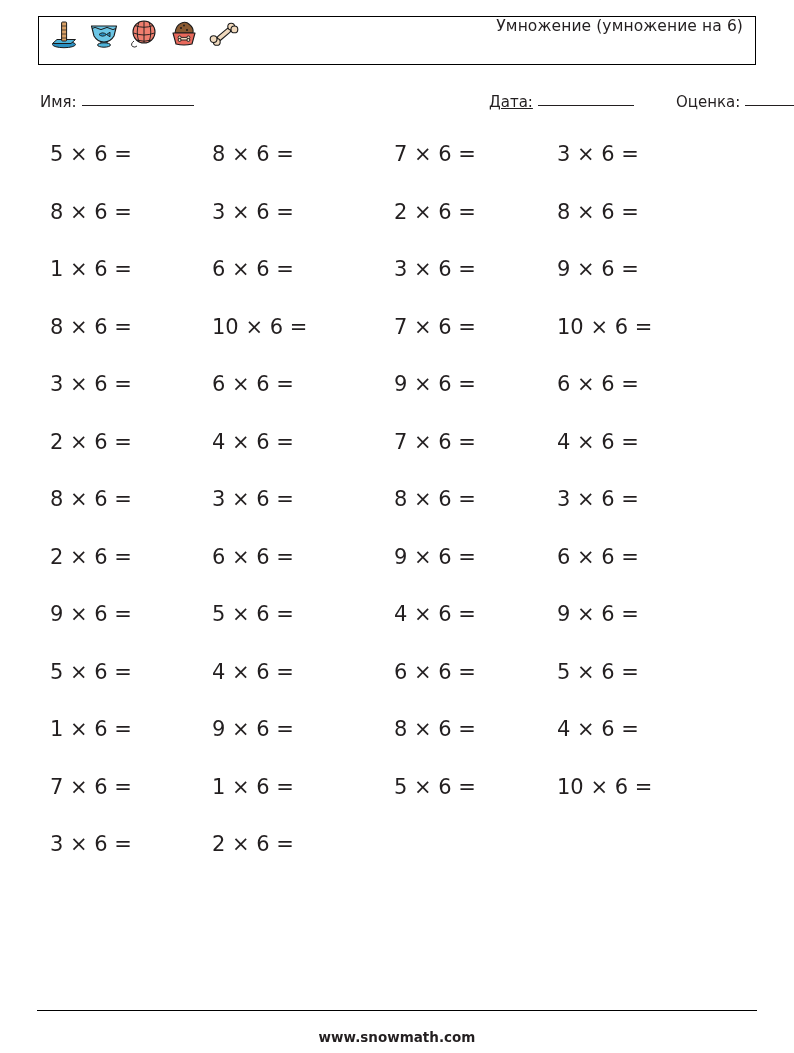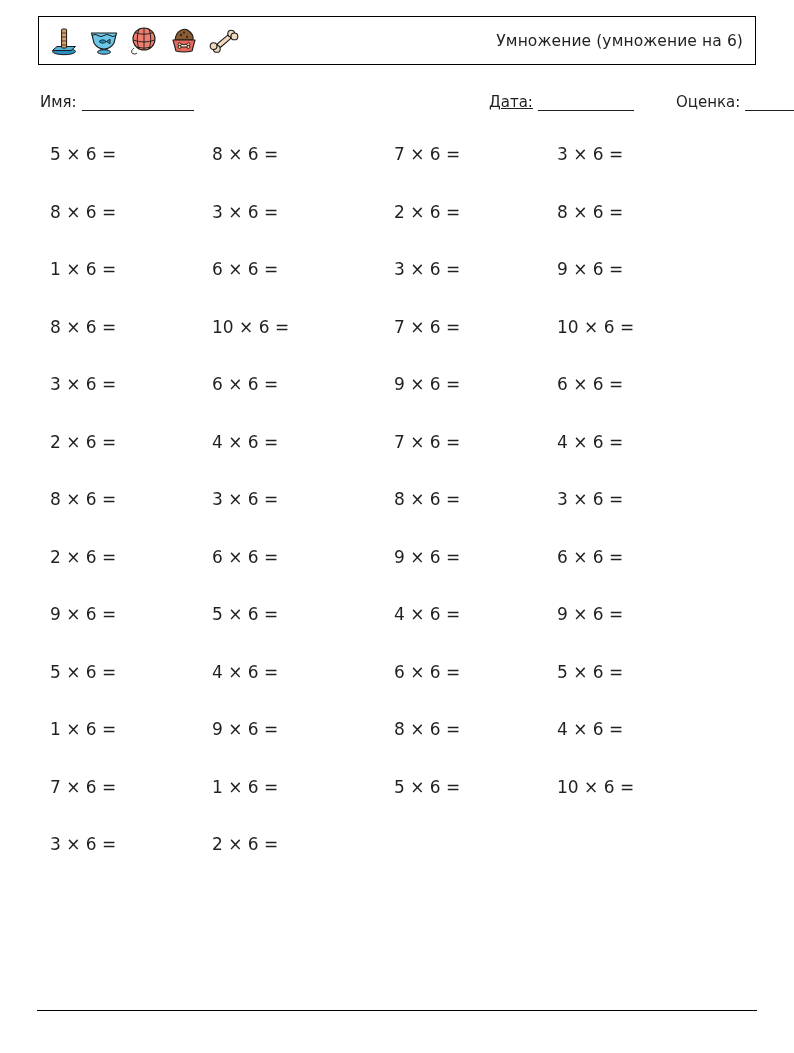--- a/index.html
+++ b/index.html
@@ -20,21 +20,21 @@
   
   .header-box {
     position: absolute;
     left: 38px;
     top: 16px;
     width: 718px;
     height: 49px;
     border: 1.5px solid #000000;
     box-sizing: border-box;
     display: flex;
-    align-items: center;
+    align-items: flex-start;
   }
   .icon-strip {
     display: flex;
     align-items: center;
     gap: 6px;
     padding-left: 8px;
     flex: 0 0 auto;
   }
   .icon-strip svg { display: block; }
 
@@ -54,21 +54,21 @@
     left: 40px;
     top: 93px;
     width: 716px;
     height: 24px;
     font-size: 15px;
   }
   .meta-field {
     position: absolute;
     white-space: nowrap;
     display: flex;
-    align-items: flex-end;
+    align-items: flex-start;
   }
   .meta-label { margin-right: 5px; }
   .blank-line {
     display: inline-block;
     border-bottom: 1.6px solid #231f20;
     height: 12px;
   }
   .mf-name  { left: 0px;   top: 0; }
   .mf-date  { left: 449px; top: 0; text-decoration: underline; }
   .mf-grade { left: 636px; top: 0; }
@@ -83,21 +83,21 @@
     top: 140px;
     width: 700px;
   }
   .problem-row {
     height: 57.5px;
     position: relative;
   }
   .problem-cell {
     position: absolute;
     top: 0;
-    font-size: 17px;
+    font-size: 21px;
     line-height: 28px;
     white-space: nowrap;
     color: #231f20;
   }
   .problem-cell.c0 { left: 0px; }
   .problem-cell.c1 { left: 162px; }
   .problem-cell.c2 { left: 344px; }
   .problem-cell.c3 { left: 507px; }
 
   
@@ -289,13 +289,14 @@
       <div class="problem-cell c3">10 × 6 =</div>
     </div>
     <div class="problem-row">
       <div class="problem-cell c0">3 × 6 =</div>
       <div class="problem-cell c1">2 × 6 =</div>
     </div>
   </div>
 
 <div class="footer">
   <div class="footer-rule"></div>
+  <div class="footer-text">www.snowmath.com</div>
 </div>
 
 </body></html>

